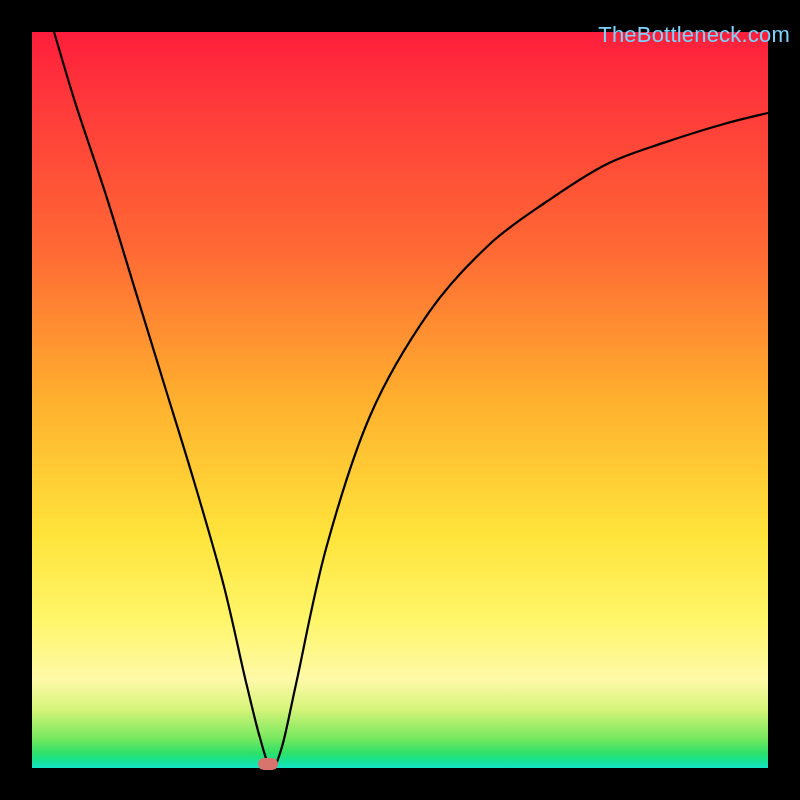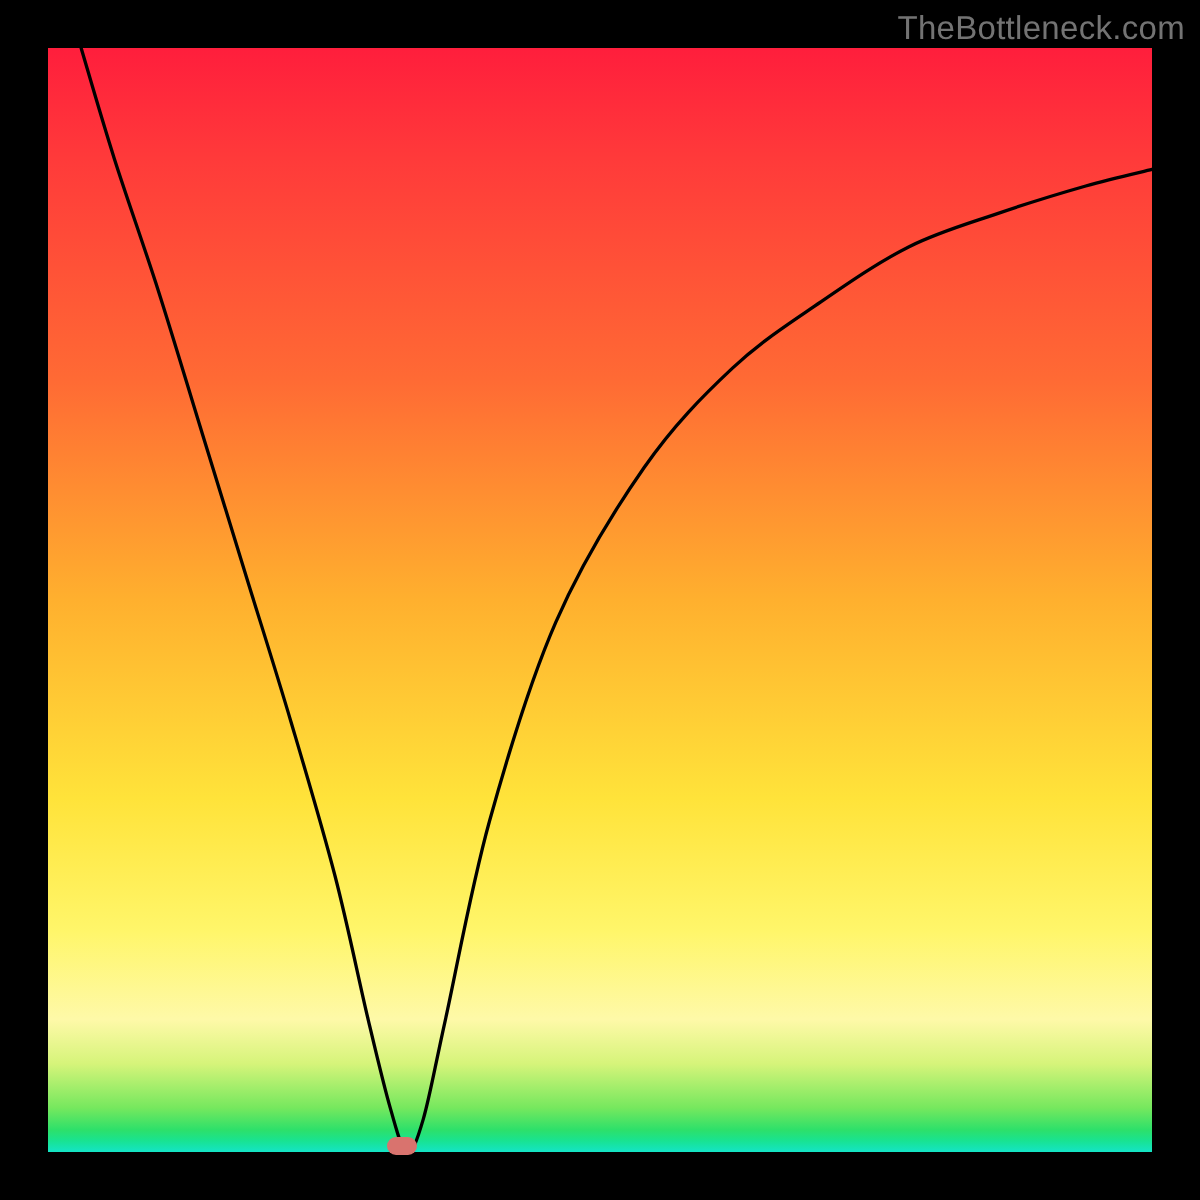--- a/index.html
+++ b/index.html
@@ -34,23 +34,23 @@
       #fef9a8 88%,
       #d6f47a 92%,
       #76e85e 96%,
       #2de06a 98%,
       #18e392 99%,
       #14e4c7 100%
     );
   }
   .watermark {
     position: absolute;
-    top: 6px;
+    top: 22px;
     right: 10px;
-    color: #737373;
+    color: #7dd3fc;
     font-size: 22px;
     font-weight: 500;
     letter-spacing: 0.2px;
     user-select: none;
   }
   svg.curve {
     position: absolute;
     left: 32px;
     top: 32px;
     width: 736px;

